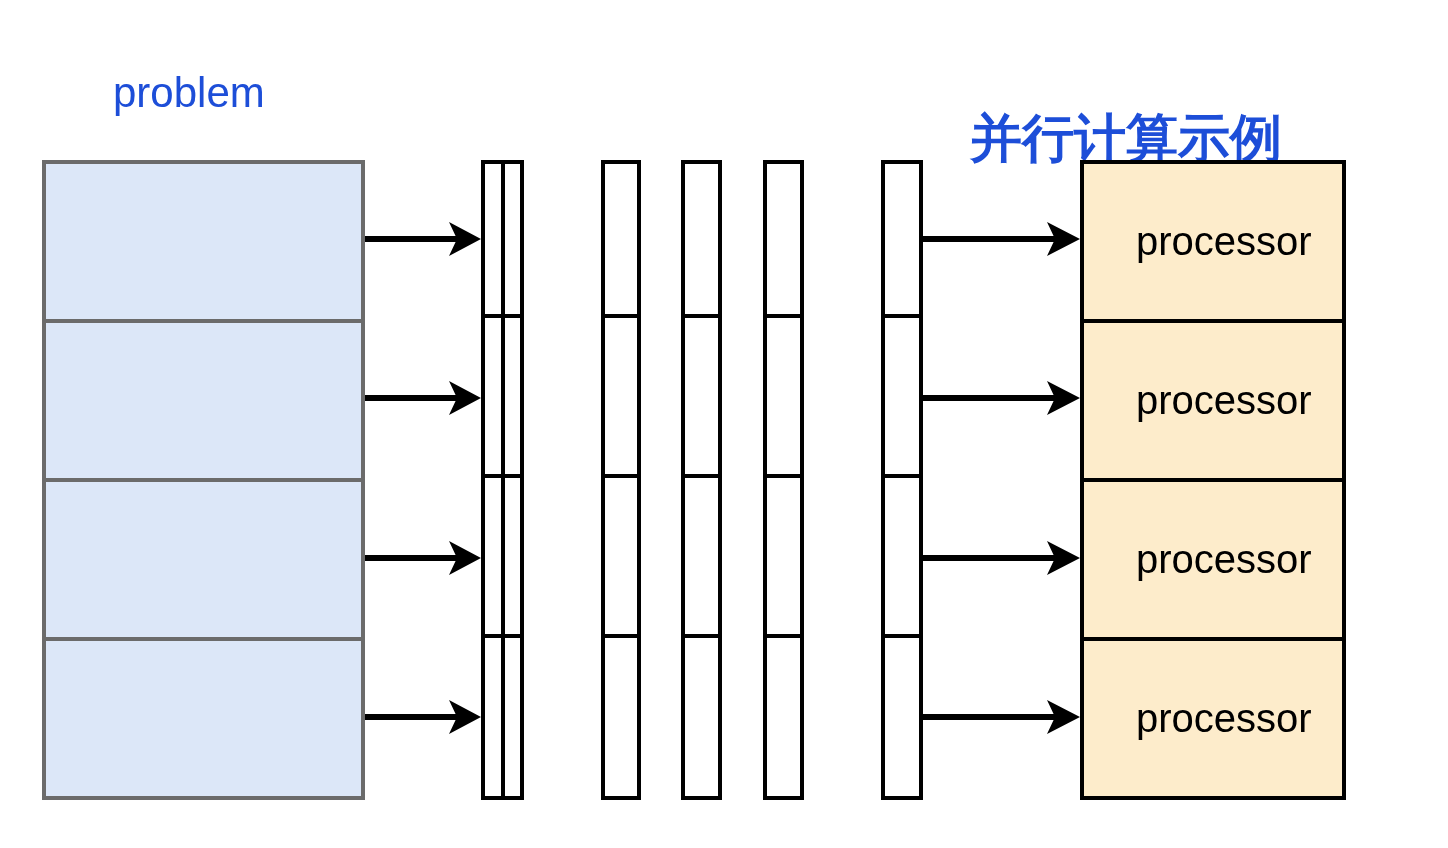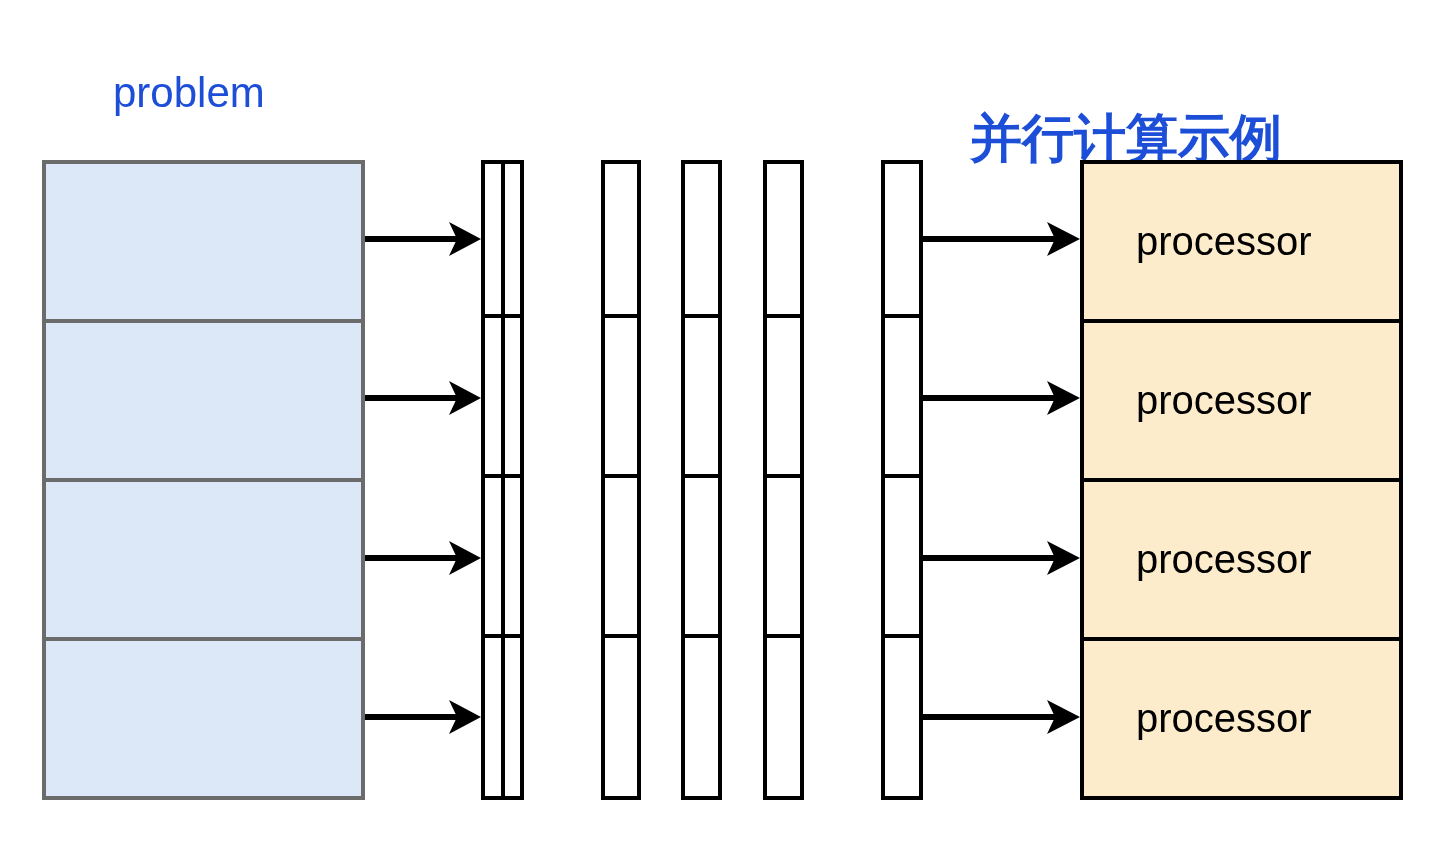--- a/index.html
+++ b/index.html
@@ -103,21 +103,21 @@
   #instr-group-b { left: 601px; width: 40px; }
   #instr-group-c { left: 681px; width: 41px; }
   #instr-group-d { left: 763px; width: 41px; }
   #instr-group-e { left: 881px; width: 42px; }
 
   
   #processor-stack {
     position: absolute;
     left: 1080px;
     top: 160px;
-    width: 323px;
+    width: 266px;
     height: 640px;
     display: flex;
     flex-direction: column;
     box-sizing: border-box;
     border: 4px solid #000000;
   }
   .processor-cell {
     flex: 1 1 0;
     background: #fdeccb;
     box-sizing: border-box;

